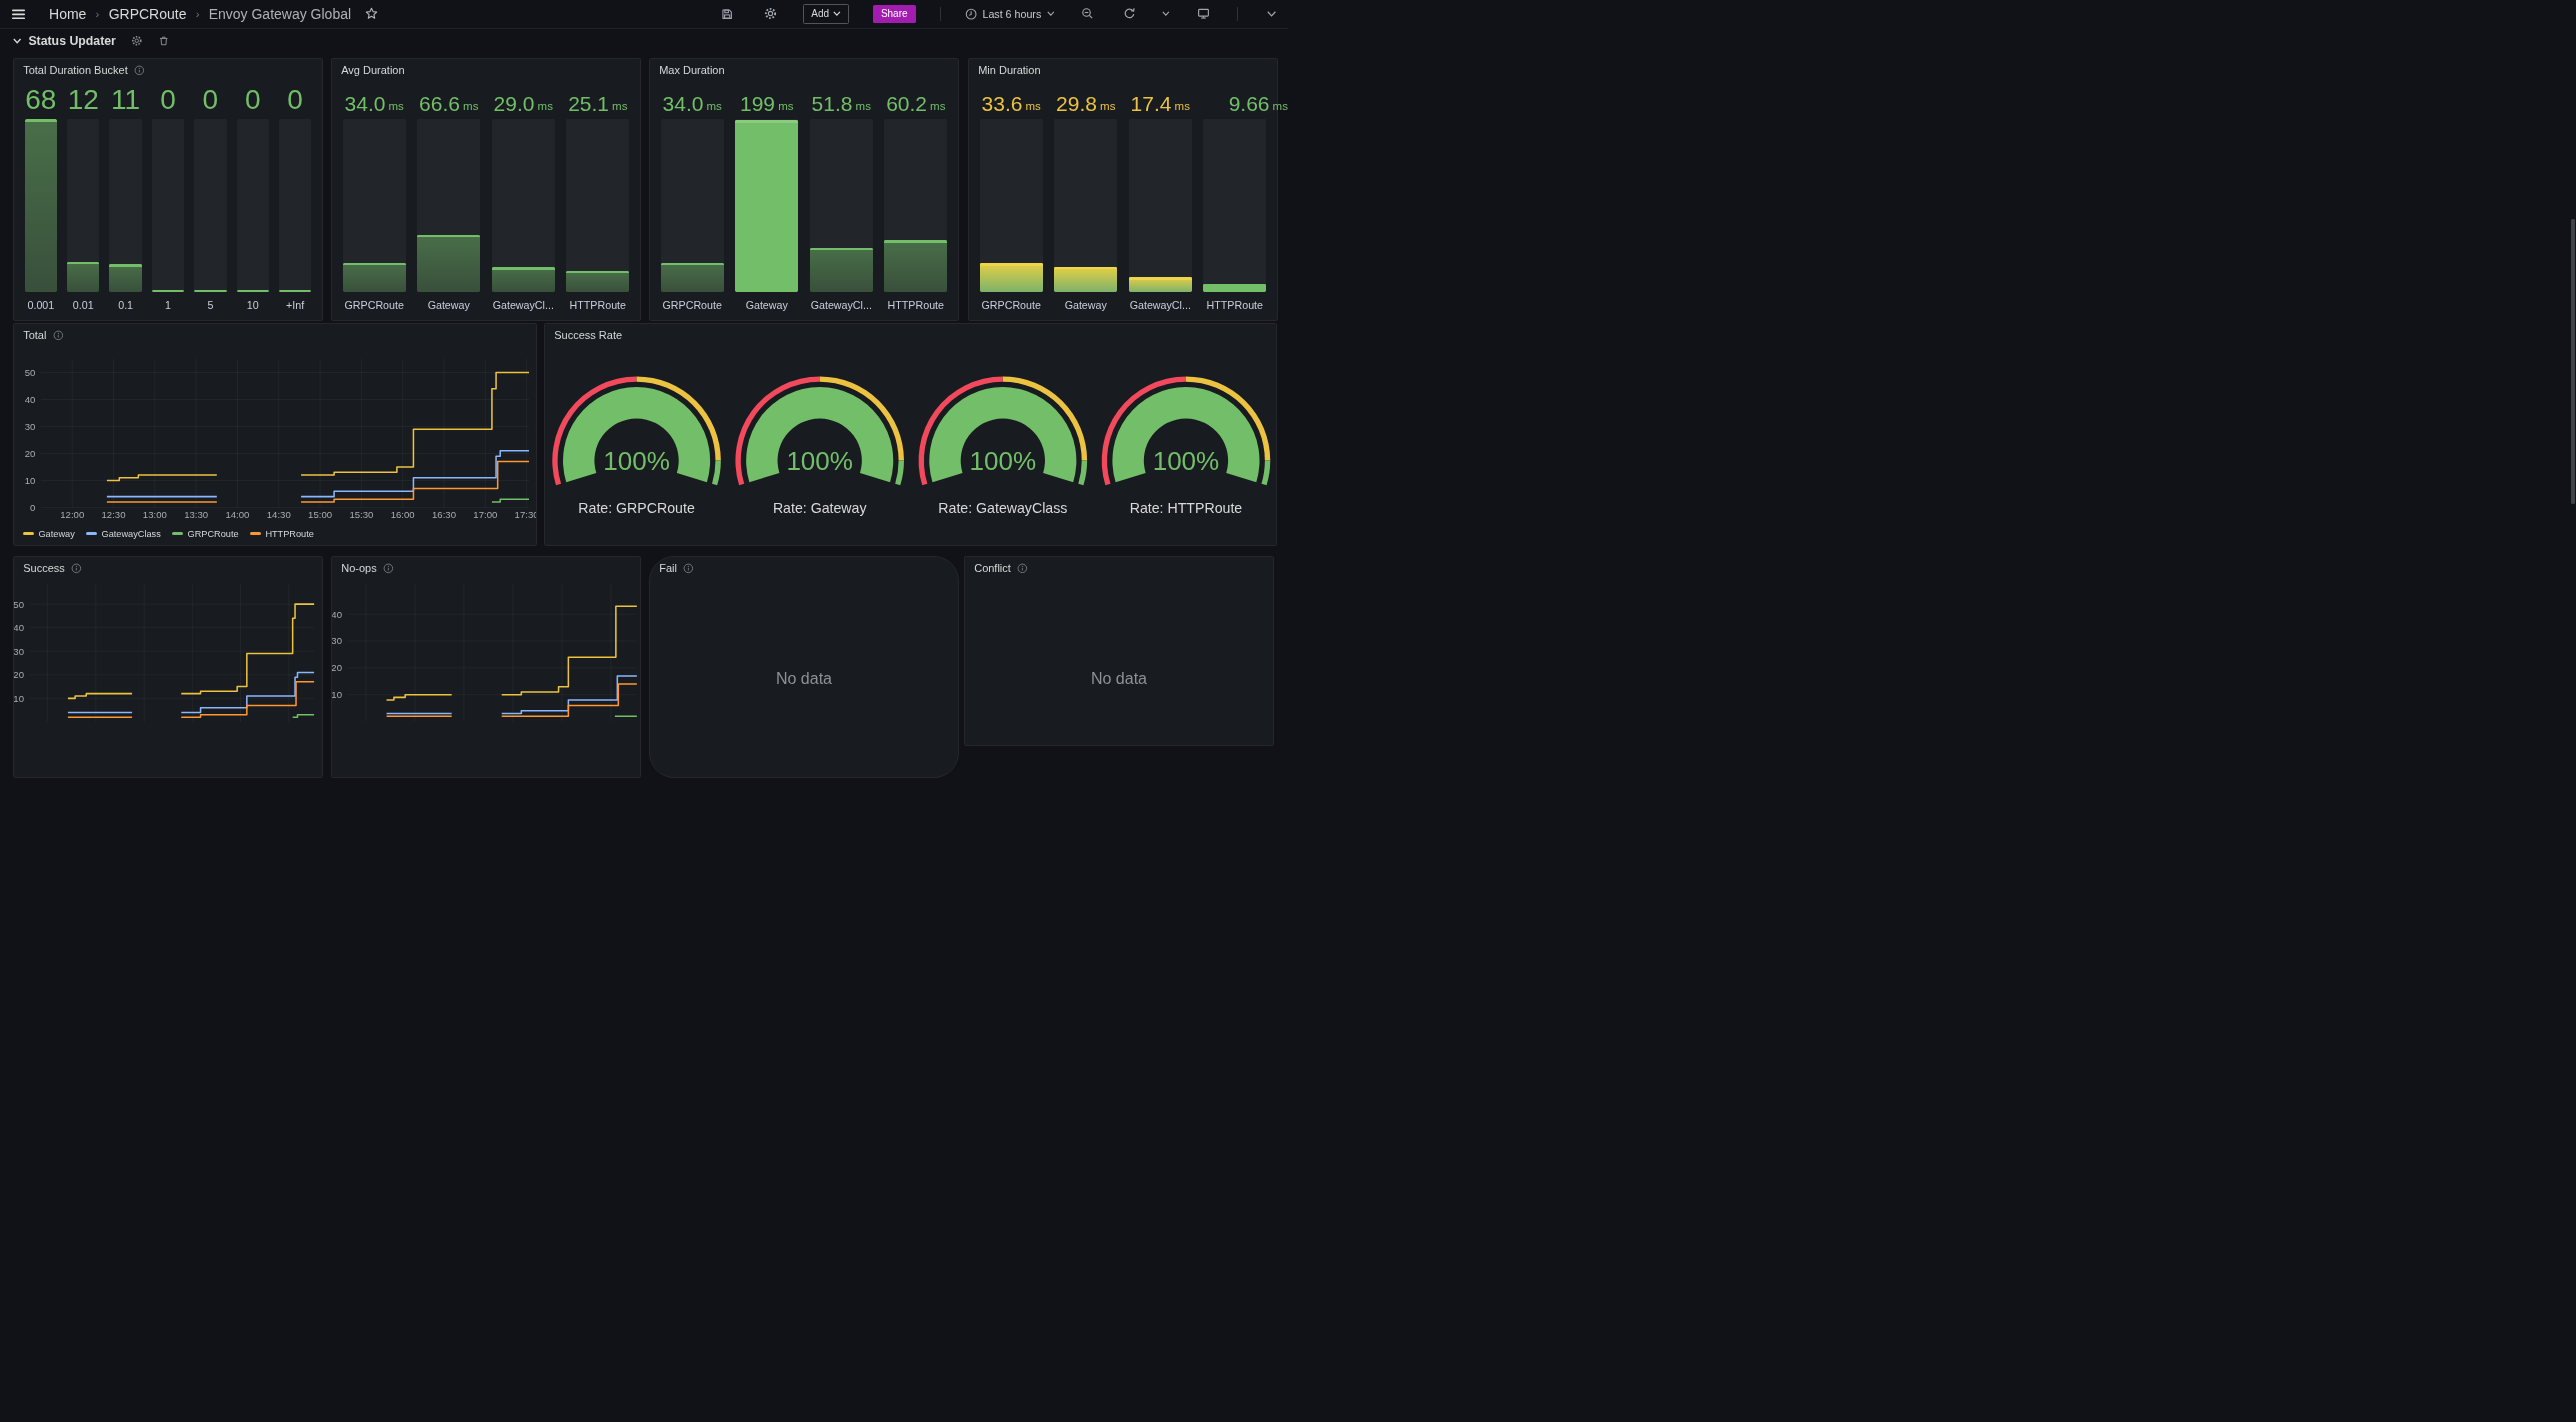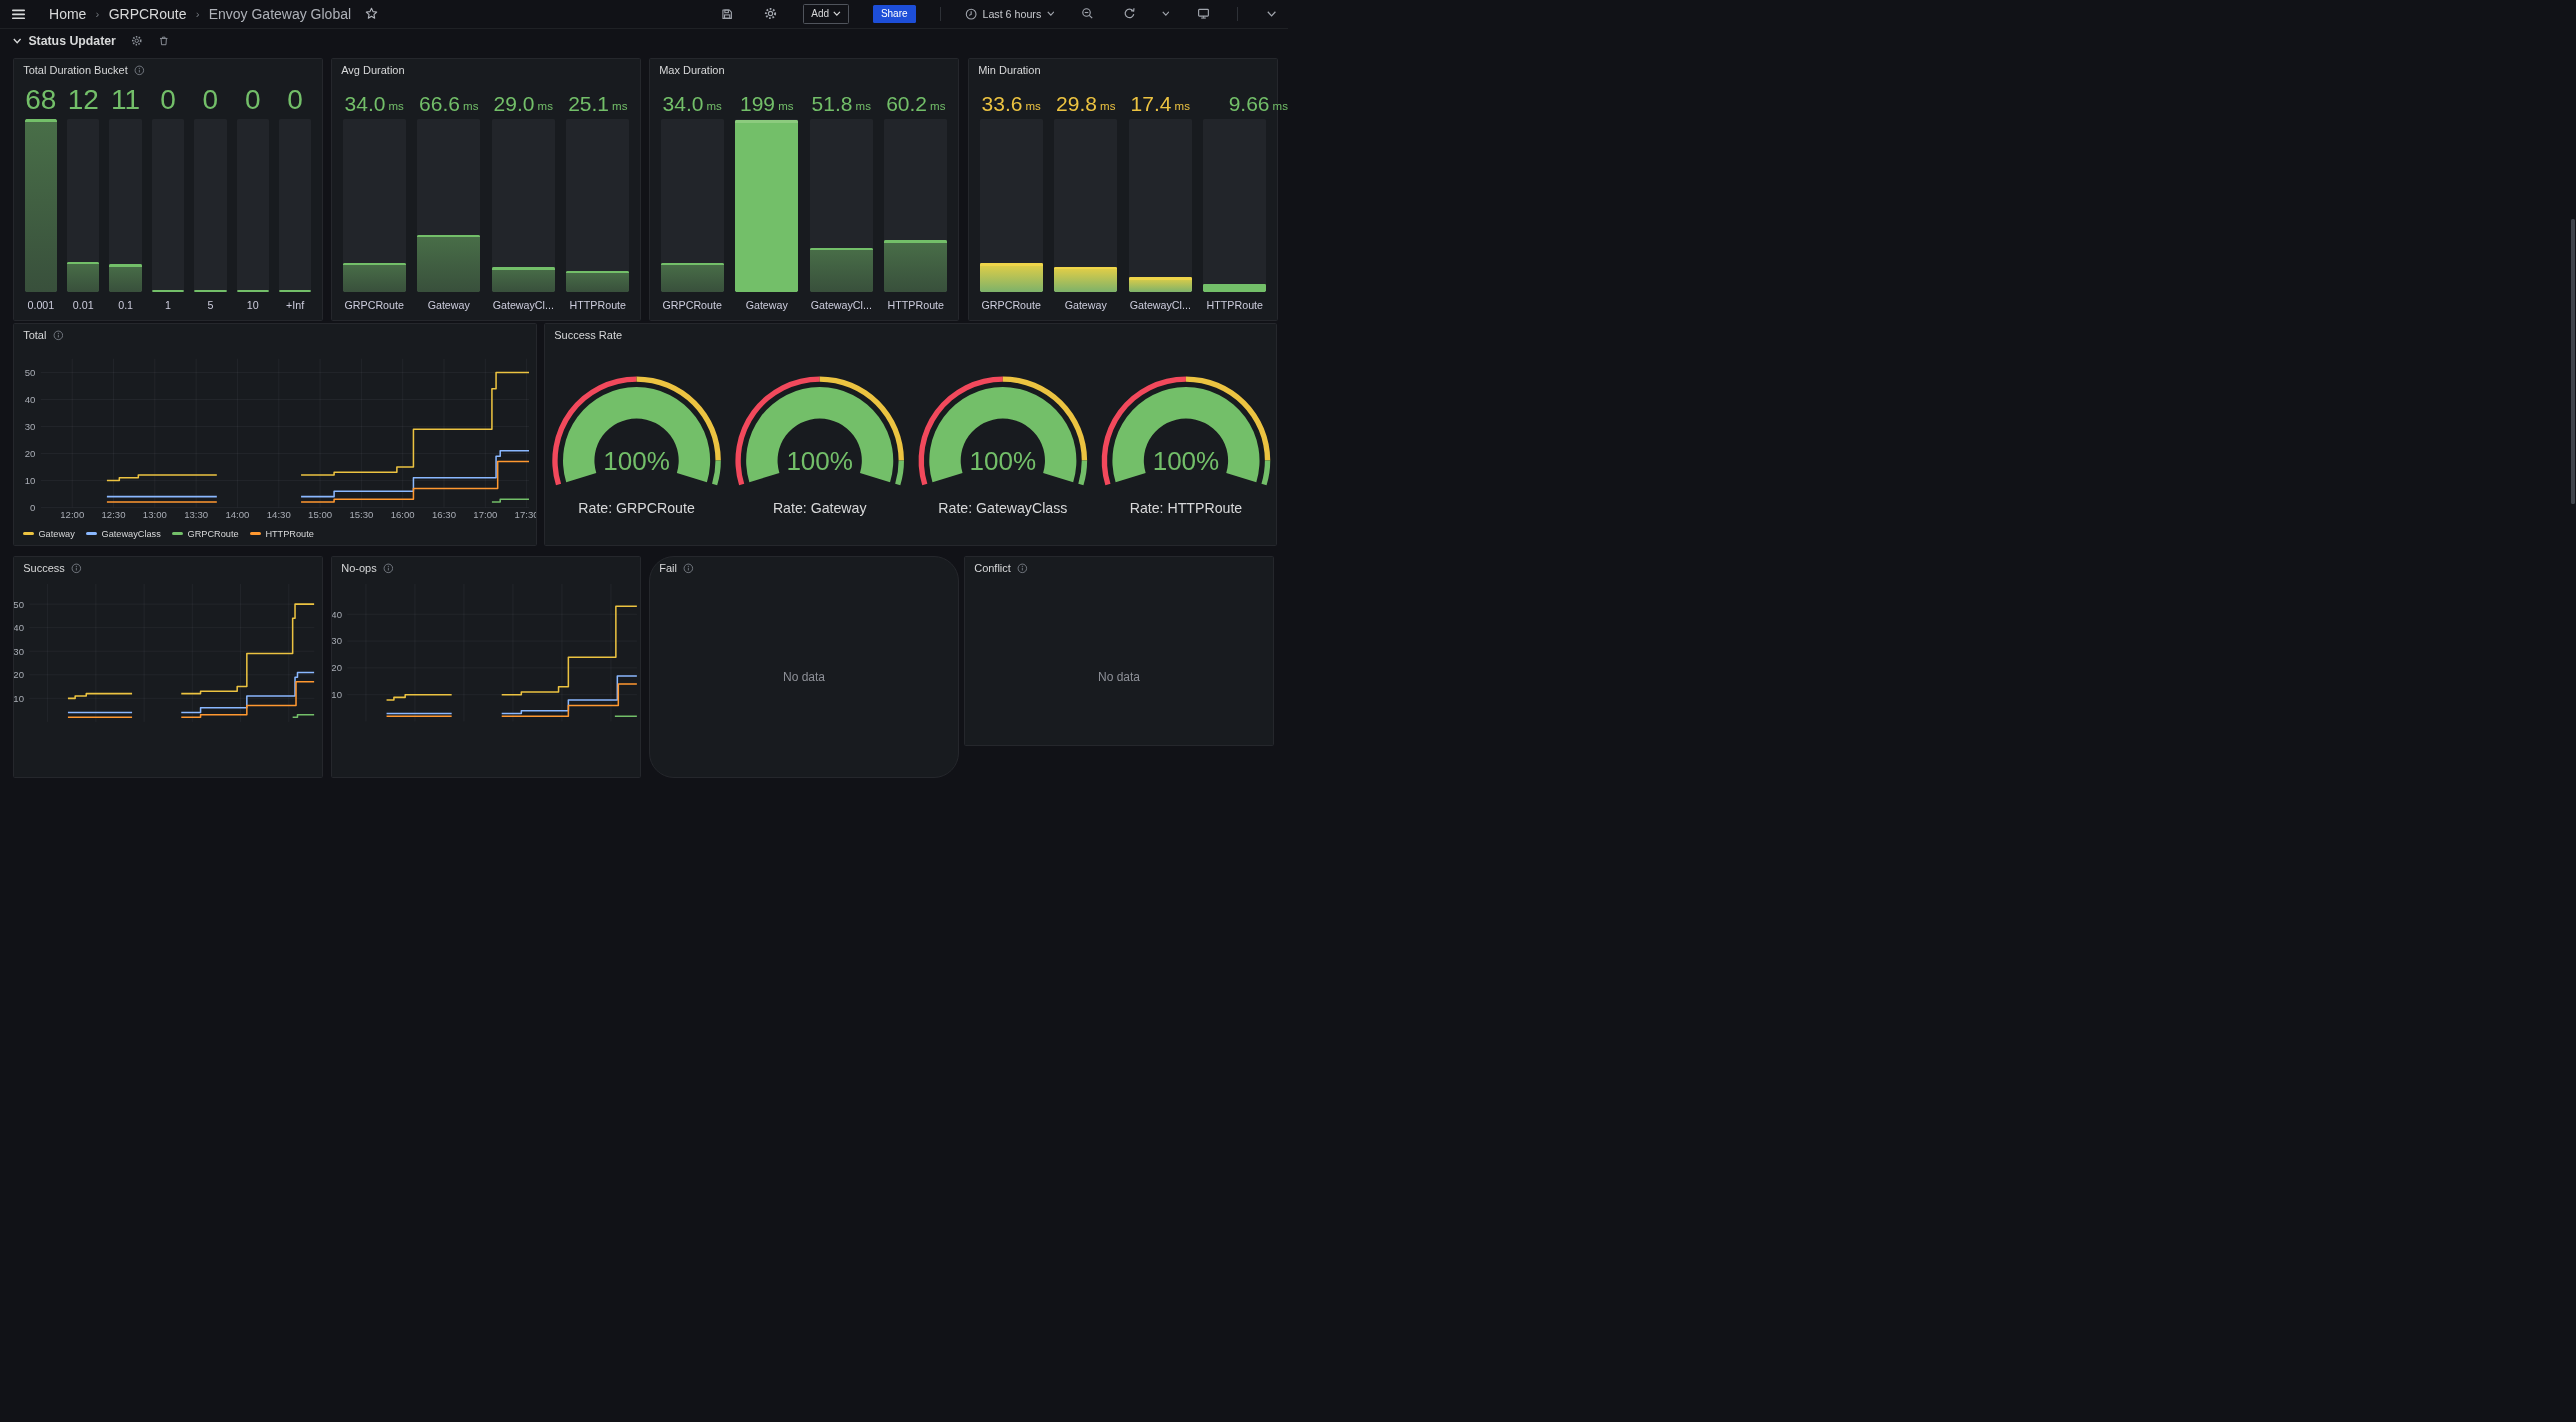--- a/index.html
+++ b/index.html
@@ -7,21 +7,21 @@
   .nav{position:absolute;left:0;top:0;width:1288px;height:28px;background:#111217;border-bottom:0.8px solid #1f2125;}
   .nav-left{position:absolute;left:9.2px;top:0;height:28px;display:flex;align-items:center;gap:7.7px;}
   .crumb{font-size:14px;color:#D8D9DA;text-decoration:none;cursor:pointer;white-space:nowrap;}
   .crumb.current{color:#AEB1B8;}
   .crumb-sep{color:#6e7278;font-size:11.5px;margin:0 1.5px;}
   .icon-btn{display:flex;align-items:center;justify-content:center;width:18.4px;height:18.4px;cursor:pointer;color:#A2A6AE;}
   .icon-btn svg{display:block;}
   .nav-right{position:absolute;right:7.7px;top:0;height:28px;display:flex;align-items:center;gap:24px;}
   .btn-outline{display:flex;align-items:center;gap:3.8px;height:18.4px;padding:0 7px;border:0.8px solid #50545c;border-radius:1.5px;
     color:#D8D9DA;font-size:10px;font-weight:500;cursor:pointer;background:transparent;}
-  .btn-primary{display:flex;align-items:center;height:18.4px;padding:0 8.4px;border-radius:1.5px;background:#1d4ed8;
+  .btn-primary{display:flex;align-items:center;height:18.4px;padding:0 8.4px;border-radius:1.5px;background:#a21caf;
     color:#fff;font-size:10px;font-weight:500;cursor:pointer;}
   .nav-divider{width:0.8px;height:14px;background:#2e3137;}
   .time-group{display:flex;align-items:center;gap:5.4px;color:#C7C9CE;font-size:10.7px;font-weight:500;cursor:pointer;}
   .row-header{position:absolute;left:13px;top:32px;display:flex;align-items:center;gap:7px;}
   .row-title{font-size:12.3px;font-weight:600;color:#D8D9DA;cursor:pointer;}
   .panel{position:absolute;background:#181B1F;border:0.8px solid #25272c;border-radius:1.5px;box-sizing:border-box;}
   .panel-title-row{position:absolute;left:9.2px;top:5.4px;display:flex;align-items:center;gap:6.1px;z-index:3;}
   .panel-title{font-size:11px;font-weight:500;color:#D8D9DA;white-space:nowrap;}
   .info-ic{color:#7d828b;display:flex;}
   .bars{position:absolute;left:10.7px;right:10.7px;top:23px;bottom:9.2px;display:flex;gap:11.5px;}
@@ -34,21 +34,21 @@
   .bar-track{flex:1;margin-top:5.4px;background:#22252A;border-radius:1.5px;position:relative;overflow:hidden;}
   .bar-fill{position:absolute;left:0;right:0;bottom:0;border-radius:1.5px;}
   .bar-cap{position:absolute;left:0;right:0;top:0;height:2.3px;border-radius:1.5px 1.5px 0 0;}
   .bar-label{height:18.4px;display:flex;align-items:flex-end;justify-content:center;font-size:10.7px;color:#CCCCDC;
     white-space:nowrap;overflow:hidden;}
   .chart-svg{position:absolute;left:0;top:0;}
   .legend{position:absolute;left:9.2px;bottom:6.1px;display:flex;gap:11.5px;align-items:center;}
   .legend-item{display:flex;align-items:center;gap:4.6px;cursor:pointer;}
   .legend-swatch{width:10.7px;height:3.1px;border-radius:1.5px;}
   .legend-label{font-size:9.2px;color:#D8D9DA;}
-  .no-data{position:absolute;left:0;right:0;top:113px;text-align:center;font-size:12px;color:#8E9198;}
+  .no-data{position:absolute;left:0;right:0;top:113px;text-align:center;font-size:16px;color:#8E9198;}
   .scroll-thumb{position:absolute;right:1.5px;top:219px;width:3.1px;height:285px;background:#3f434a;border-radius:1.5px;}
   text{font-family:"Liberation Sans","DejaVu Sans",sans-serif;}
 </style>
 </head>
 <body>
 
 <div class="nav">
   <div class="nav-left">
     <span class="icon-btn">
       <svg width="13" height="10.7" viewBox="0 0 17 14">

